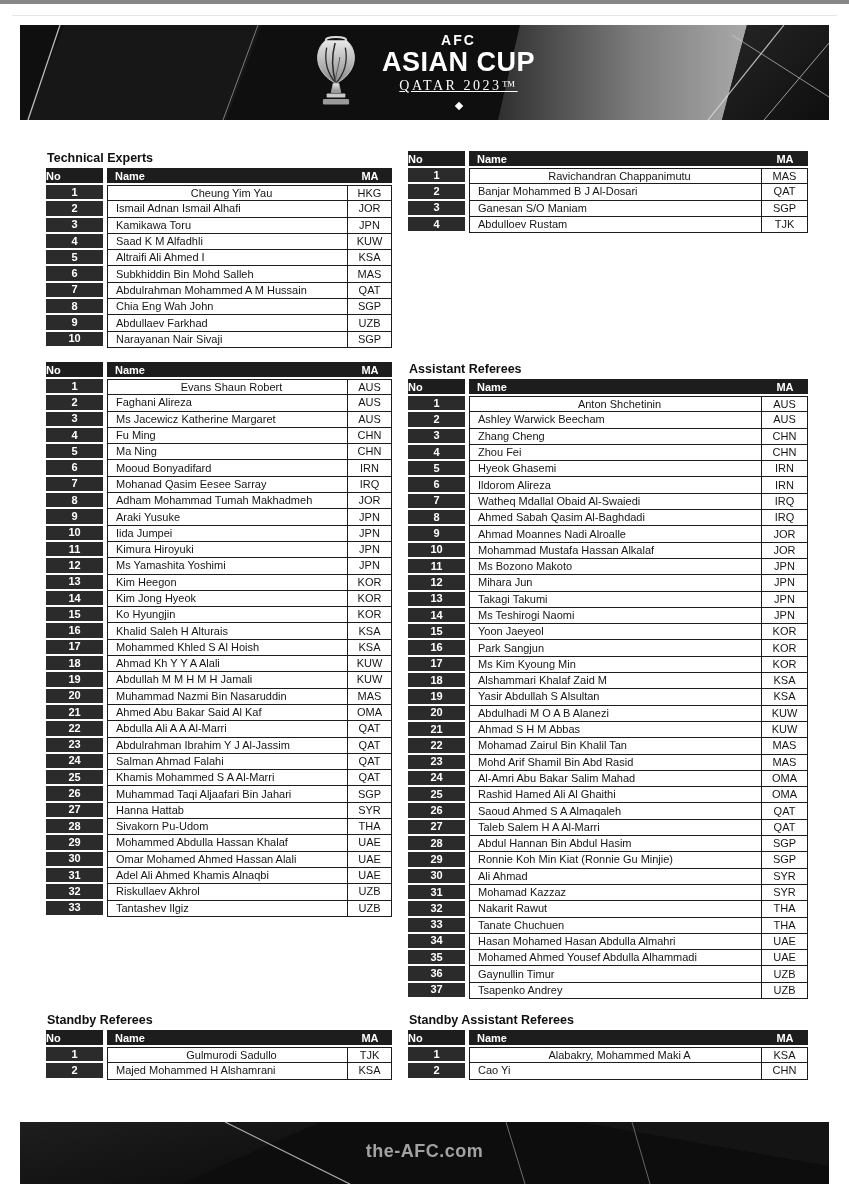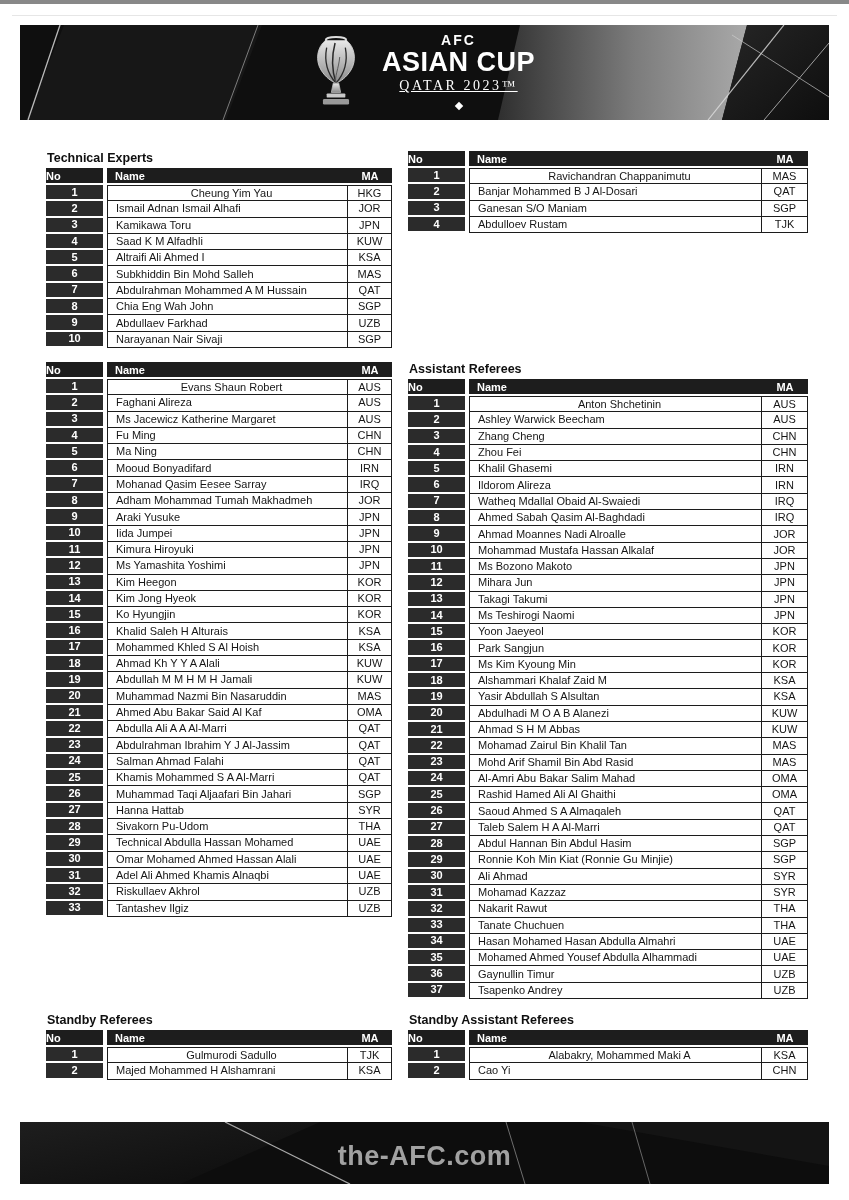--- a/index.html
+++ b/index.html
@@ -17,21 +17,21 @@
 
   .logo{position:absolute;left:288px;top:7px;display:flex;align-items:center;gap:18px;}
   .logo-text{display:flex;flex-direction:column;align-items:center;color:#fff;}
   .logo-org{font-size:14px;font-weight:bold;letter-spacing:2px;line-height:15px;}
   .logo-title{font-size:27px;font-weight:bold;letter-spacing:0.5px;line-height:28px;white-space:nowrap;}
   .logo-sub{font-family:"Liberation Serif", serif;font-size:14px;letter-spacing:2.5px;line-height:20px;white-space:nowrap;text-decoration:underline;}
   .logo-diamond{width:6px;height:6px;background:#fff;transform:rotate(45deg);margin-top:7px;}
 
   .footer-url{
     position:absolute;left:0;right:0;top:19px;text-align:center;
-    color:#a2a2a2;font-size:27px;font-weight:bold;letter-spacing:0.5px;
+    color:#a2a2a2;font-size:18px;font-weight:bold;letter-spacing:0.5px;
   }
 
   
   .section{position:absolute;}
   .w-left{left:46px;width:346px;}
   .w-right{left:408px;width:400px;}
   .r-row1{top:147px;}
   .r-row2{top:358px;}
   .r-row3{top:1009px;}
 
@@ -363,21 +363,21 @@
             <td class="c-name">Hanna Hattab</td>
             <td class="c-ma">SYR</td>
           </tr>
           <tr>
             <td class="c-no">28</td>
             <td class="c-name">Sivakorn Pu-Udom</td>
             <td class="c-ma">THA</td>
           </tr>
           <tr>
             <td class="c-no">29</td>
-            <td class="c-name">Technical Abdulla Hassan Mohamed</td>
+            <td class="c-name">Mohammed Abdulla Hassan Khalaf</td>
             <td class="c-ma">UAE</td>
           </tr>
           <tr>
             <td class="c-no">30</td>
             <td class="c-name">Omar Mohamed Ahmed Hassan Alali</td>
             <td class="c-ma">UAE</td>
           </tr>
           <tr>
             <td class="c-no">31</td>
             <td class="c-name">Adel Ali Ahmed Khamis Alnaqbi</td>
@@ -423,21 +423,21 @@
             <td class="c-name">Zhang Cheng</td>
             <td class="c-ma">CHN</td>
           </tr>
           <tr>
             <td class="c-no">4</td>
             <td class="c-name">Zhou Fei</td>
             <td class="c-ma">CHN</td>
           </tr>
           <tr>
             <td class="c-no">5</td>
-            <td class="c-name">Khalil Ghasemi</td>
+            <td class="c-name">Hyeok Ghasemi</td>
             <td class="c-ma">IRN</td>
           </tr>
           <tr>
             <td class="c-no">6</td>
             <td class="c-name">Ildorom Alireza</td>
             <td class="c-ma">IRN</td>
           </tr>
           <tr>
             <td class="c-no">7</td>
             <td class="c-name">Watheq Mdallal Obaid Al-Swaiedi</td>

